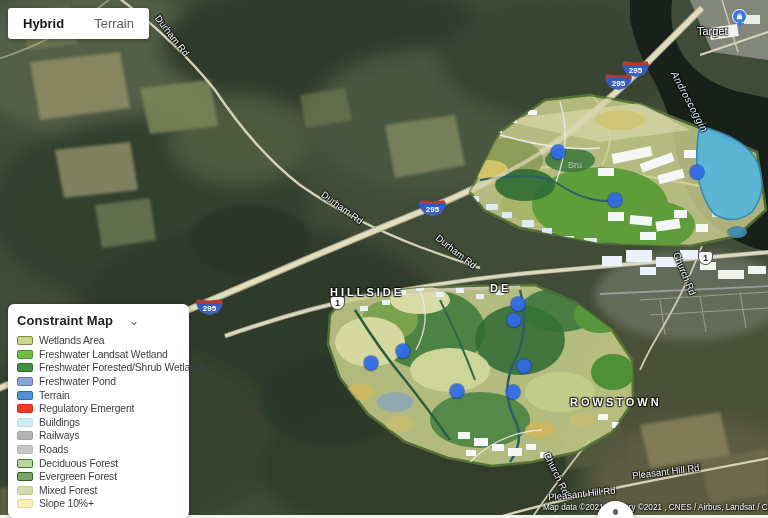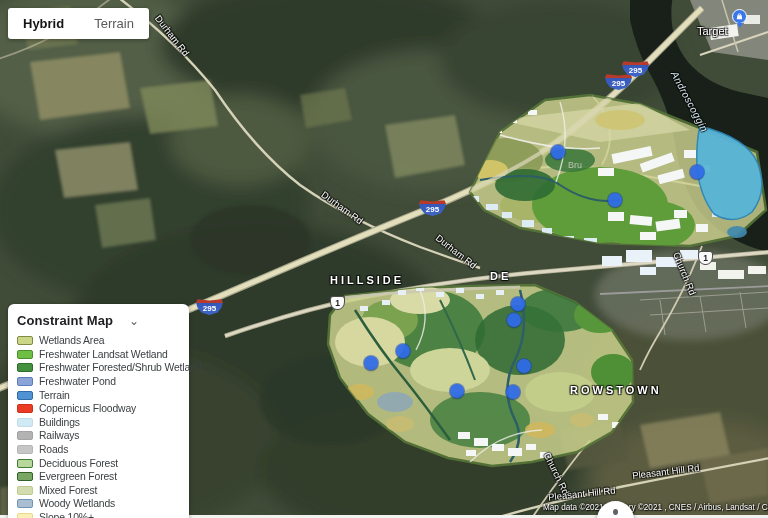--- a/index.html
+++ b/index.html
@@ -21,21 +21,21 @@
   .legend-title-row{display:flex;align-items:center;margin-bottom:6px;}
   .legend-title{font-size:13px;font-weight:700;color:#202124;letter-spacing:.1px;}
   .legend-chevron{margin-left:16px;color:#5f6368;font-size:12px;line-height:10px;cursor:pointer;}
   .legend-item{display:flex;align-items:center;height:13.6px;}
   .swatch{width:16px;height:9px;border:1.5px solid;border-radius:2px;margin-right:6px;flex:none;}
   .legend-label{font-size:10.4px;color:#3c4043;white-space:nowrap;letter-spacing:-.15px;}
 
   
   .map-label{position:absolute;z-index:6;white-space:nowrap;pointer-events:none;
     text-shadow:-1px -1px 1px rgba(0,0,0,.75),1px -1px 1px rgba(0,0,0,.75),-1px 1px 1px rgba(0,0,0,.75),1px 1px 1px rgba(0,0,0,.75);}
-  .map-label.place{font-size:11px;font-weight:700;letter-spacing:3px;color:#fff;}
+  .map-label.place{font-size:11px;font-weight:700;letter-spacing:3px;color:#fff;margin-top:12px;}
   .map-label.road{font-size:9.5px;color:#f4f4f4;}
   .map-label.water{font-size:10px;color:#d9e9f2;font-style:italic;letter-spacing:.5px;}
   .map-label.faint{font-size:9px;color:#d5d5cd;opacity:.8;text-shadow:none;}
 
   
   .shield-i{position:absolute;width:27px;height:16px;z-index:6;
     clip-path:polygon(6% 2%,50% 9%,94% 2%,100% 22%,95% 52%,80% 84%,50% 100%,20% 84%,5% 52%,0 22%);
     background:linear-gradient(180deg,#b73a2b 0%,#b73a2b 27%,#3558b8 27%,#3f66c9 100%);
     display:flex;align-items:flex-end;justify-content:center;padding-bottom:2px;}
   .shield-i span{color:#fff;font-size:8px;font-weight:700;line-height:8px;}
@@ -361,21 +361,21 @@
           <span class="legend-label">Freshwater Pond</span>
         </div>
 
         <div class="legend-item">
           <span class="swatch" style="background: rgb(79, 147, 210); border-color: rgb(47, 108, 168);"></span>
           <span class="legend-label">Terrain</span>
         </div>
 
         <div class="legend-item">
           <span class="swatch" style="background: rgb(234, 59, 36); border-color: rgb(210, 47, 27);"></span>
-          <span class="legend-label">Copernicus Floodway</span>
+          <span class="legend-label">Regulatory Emergent</span>
         </div>
 
         <div class="legend-item">
           <span class="swatch" style="background: rgb(207, 233, 245); border-color: rgb(194, 220, 234);"></span>
           <span class="legend-label">Buildings</span>
         </div>
 
         <div class="legend-item">
           <span class="swatch" style="background: rgb(179, 179, 179); border-color: rgb(163, 163, 163);"></span>
           <span class="legend-label">Railways</span>
@@ -394,24 +394,20 @@
         <div class="legend-item">
           <span class="swatch" style="background: rgb(121, 167, 99); border-color: rgb(47, 99, 39);"></span>
           <span class="legend-label">Evergreen Forest</span>
         </div>
 
         <div class="legend-item">
           <span class="swatch" style="background: rgb(211, 220, 174); border-color: rgb(190, 203, 142);"></span>
           <span class="legend-label">Mixed Forest</span>
         </div>
 
-        <div class="legend-item">
-          <span class="swatch" style="background: rgb(169, 191, 209); border-color: rgb(111, 148, 181);"></span>
-          <span class="legend-label">Woody Wetlands</span>
-        </div>
 
         <div class="legend-item">
           <span class="swatch" style="background: rgb(250, 240, 181); border-color: rgb(231, 217, 142);"></span>
           <span class="legend-label">Slope 10%+</span>
         </div>
       </div>
   </div>
 
   <div class="attribution">Map data ©2021 Imagery ©2021 , CNES / Airbus, Landsat / Copernicus</div>
   <div class="pegman"></div>

